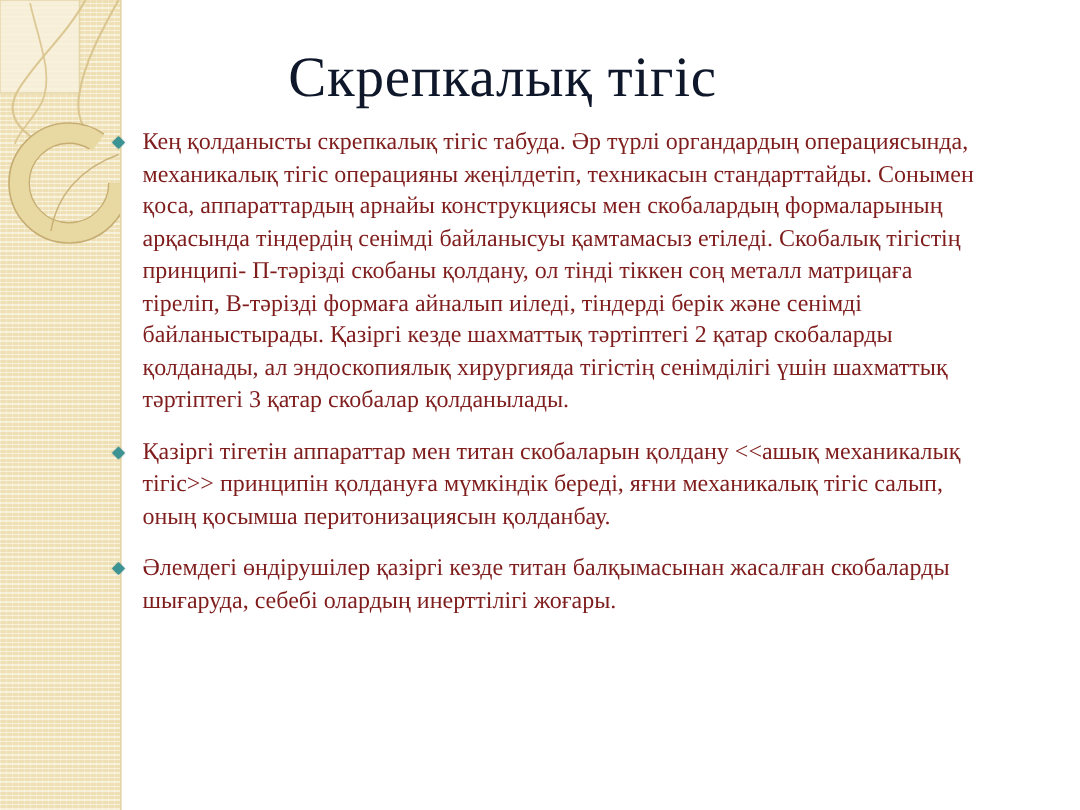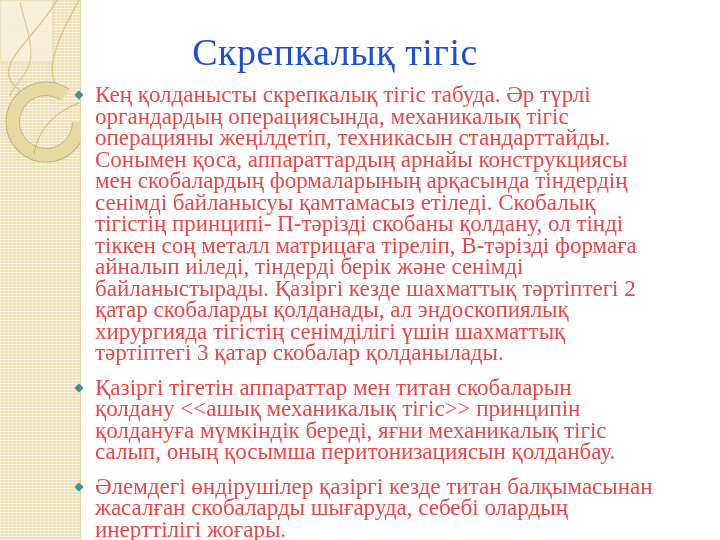--- a/index.html
+++ b/index.html
@@ -29,21 +29,21 @@
   .strip svg { display: block; }
 
   
   .title {
     position: absolute;
     left: 80px; top: 30px; width: 510px;
     margin: 0;
     text-align: center;
     font-size: 38px;
     font-weight: 400;
-    color: #1d4ed8;
+    color: #0f172a;
     letter-spacing: 0.5px;
     font-family: "Liberation Serif", serif;
   }
 
   
   .content {
     position: absolute;
     left: 76px; top: 84px;
     width: 578px;
   }
@@ -55,23 +55,23 @@
   .bullet-marker {
     flex: 0 0 auto;
     width: 6px; height: 6px;
     margin: 8px 13px 0 0;
     background: #3c9394;
     transform: rotate(45deg);
     box-shadow: 0 0 1px #2a6e6f;
   }
   .bullet-text {
     margin: 0;
-    font-size: 23px;
+    font-size: 16px;
     line-height: 21.5px;
-    color: #ef4444;
+    color: #7f1d1d;
     font-family: "Liberation Serif", serif;
   }
 </style>
 </head>
 <body>
 
 <div class="slide">
 
   <div class="strip">
     <svg width="80" height="540" viewBox="0 0 80 540">

